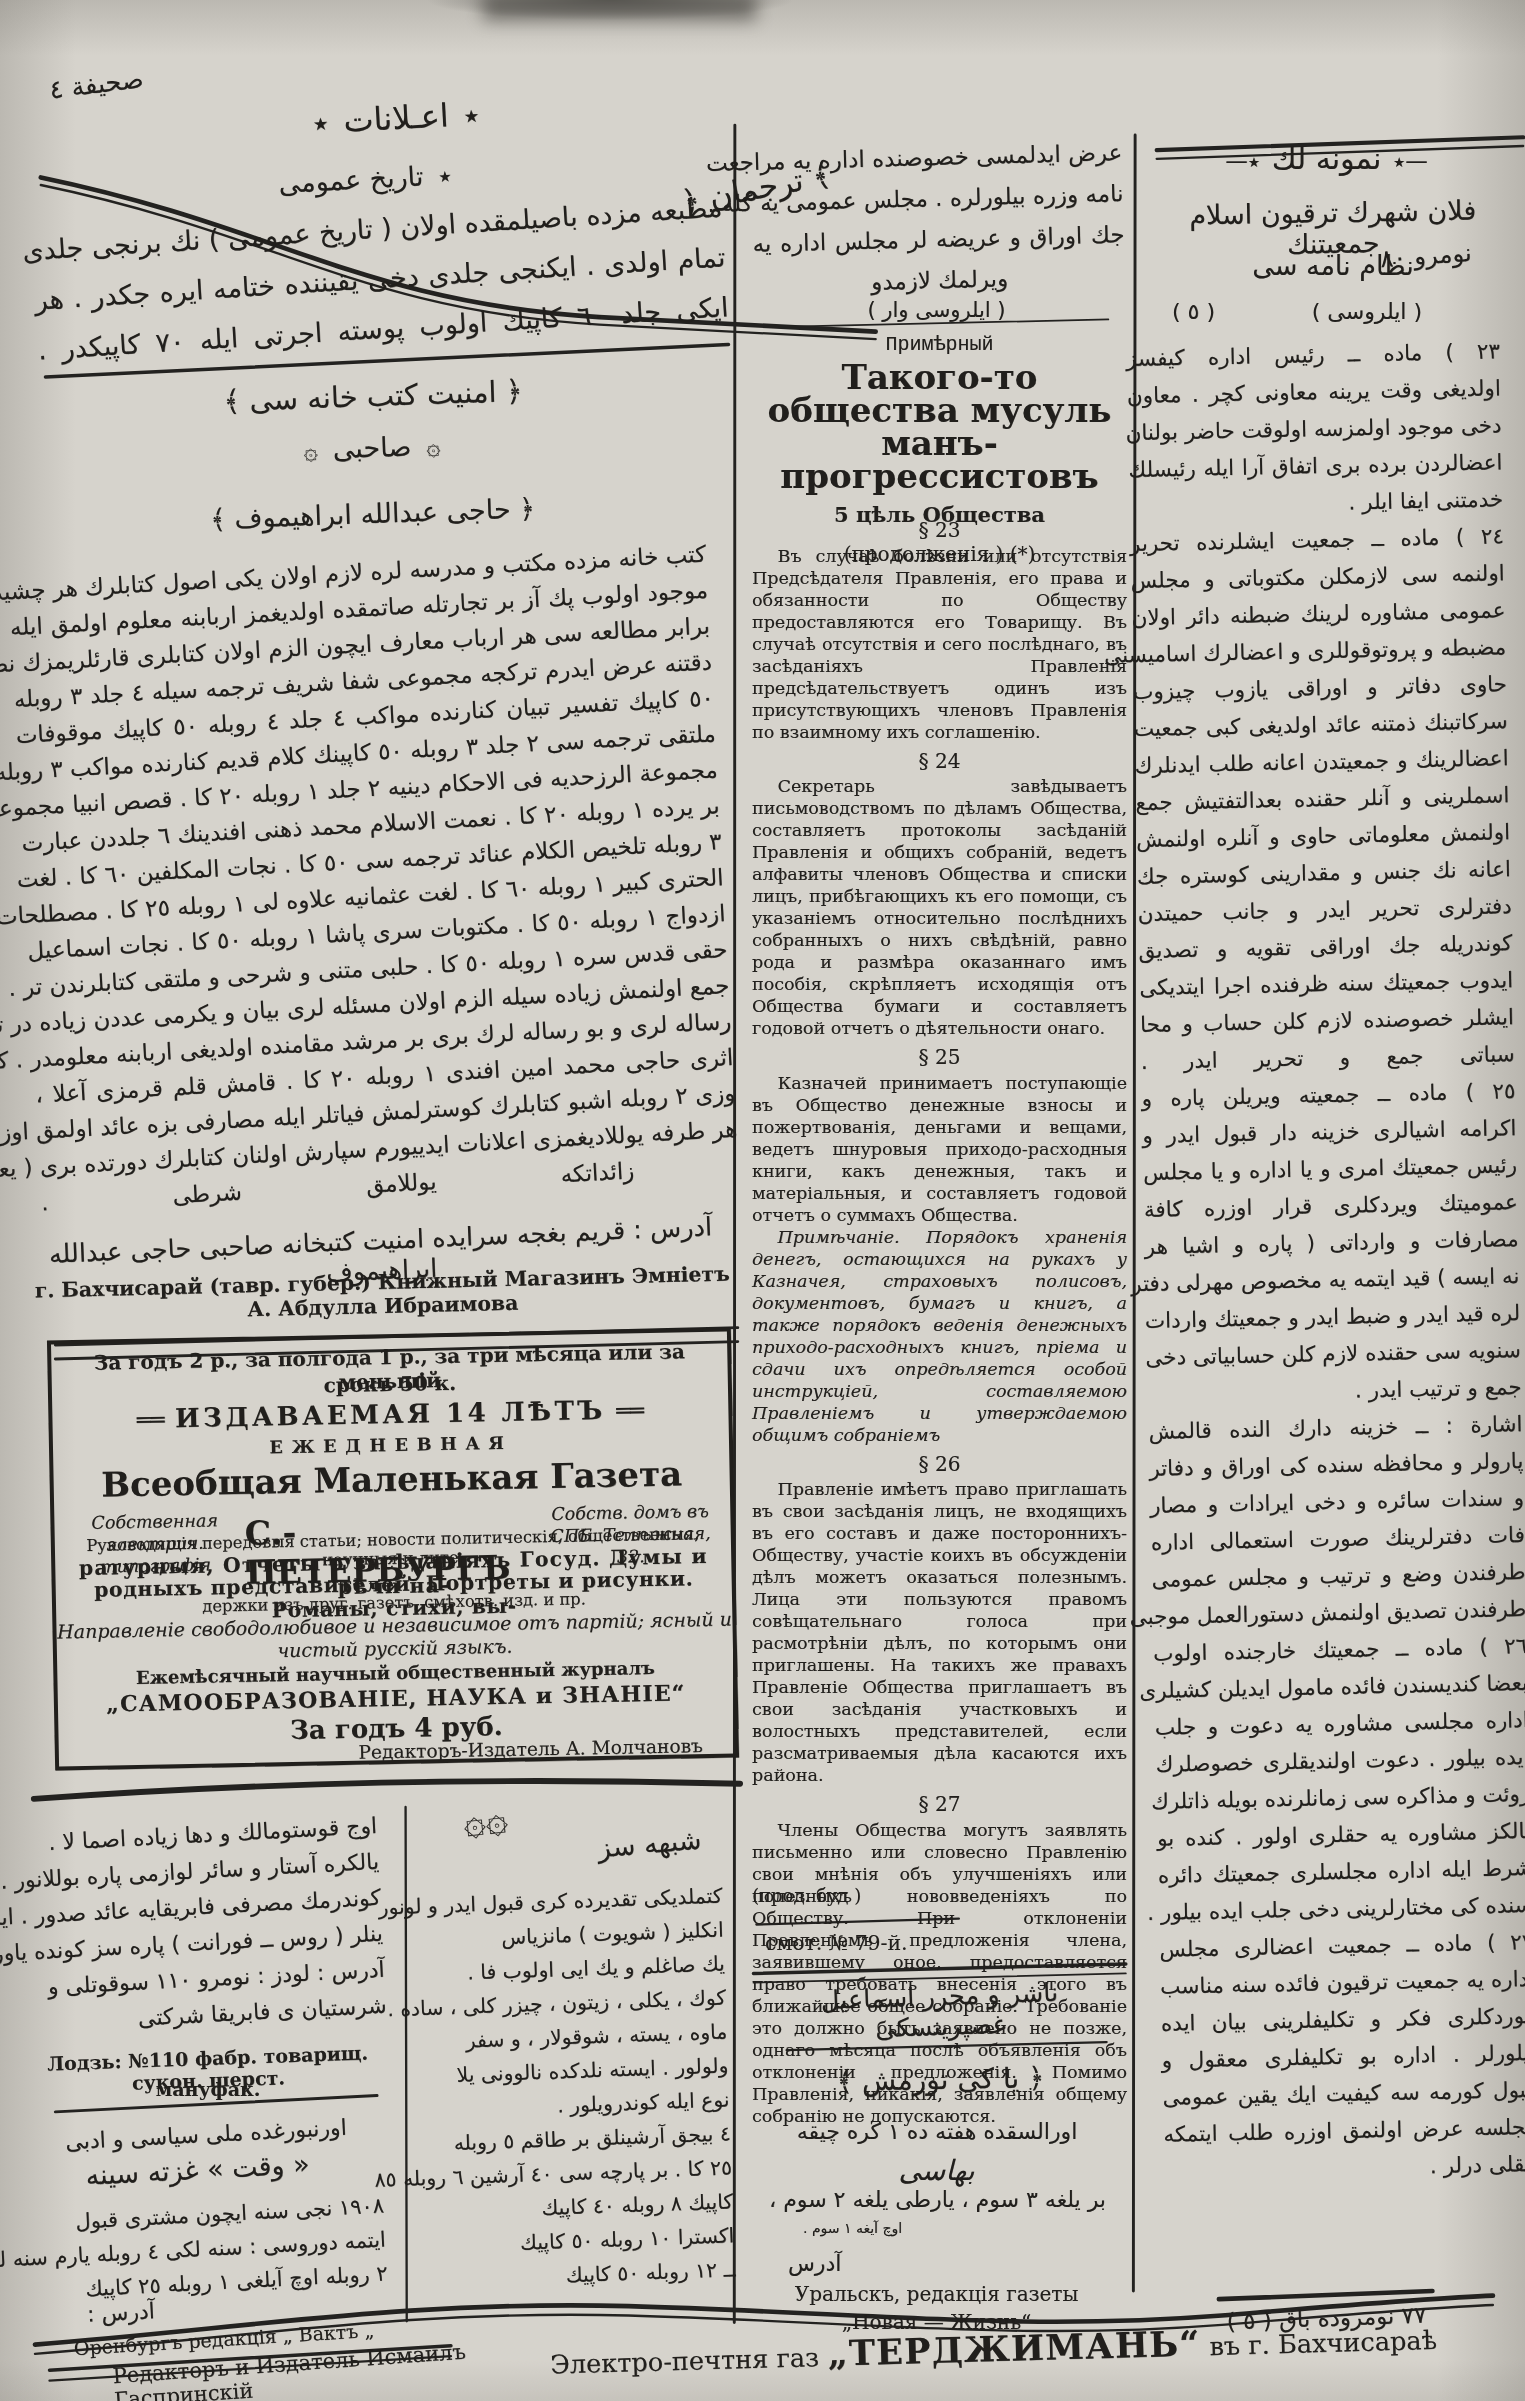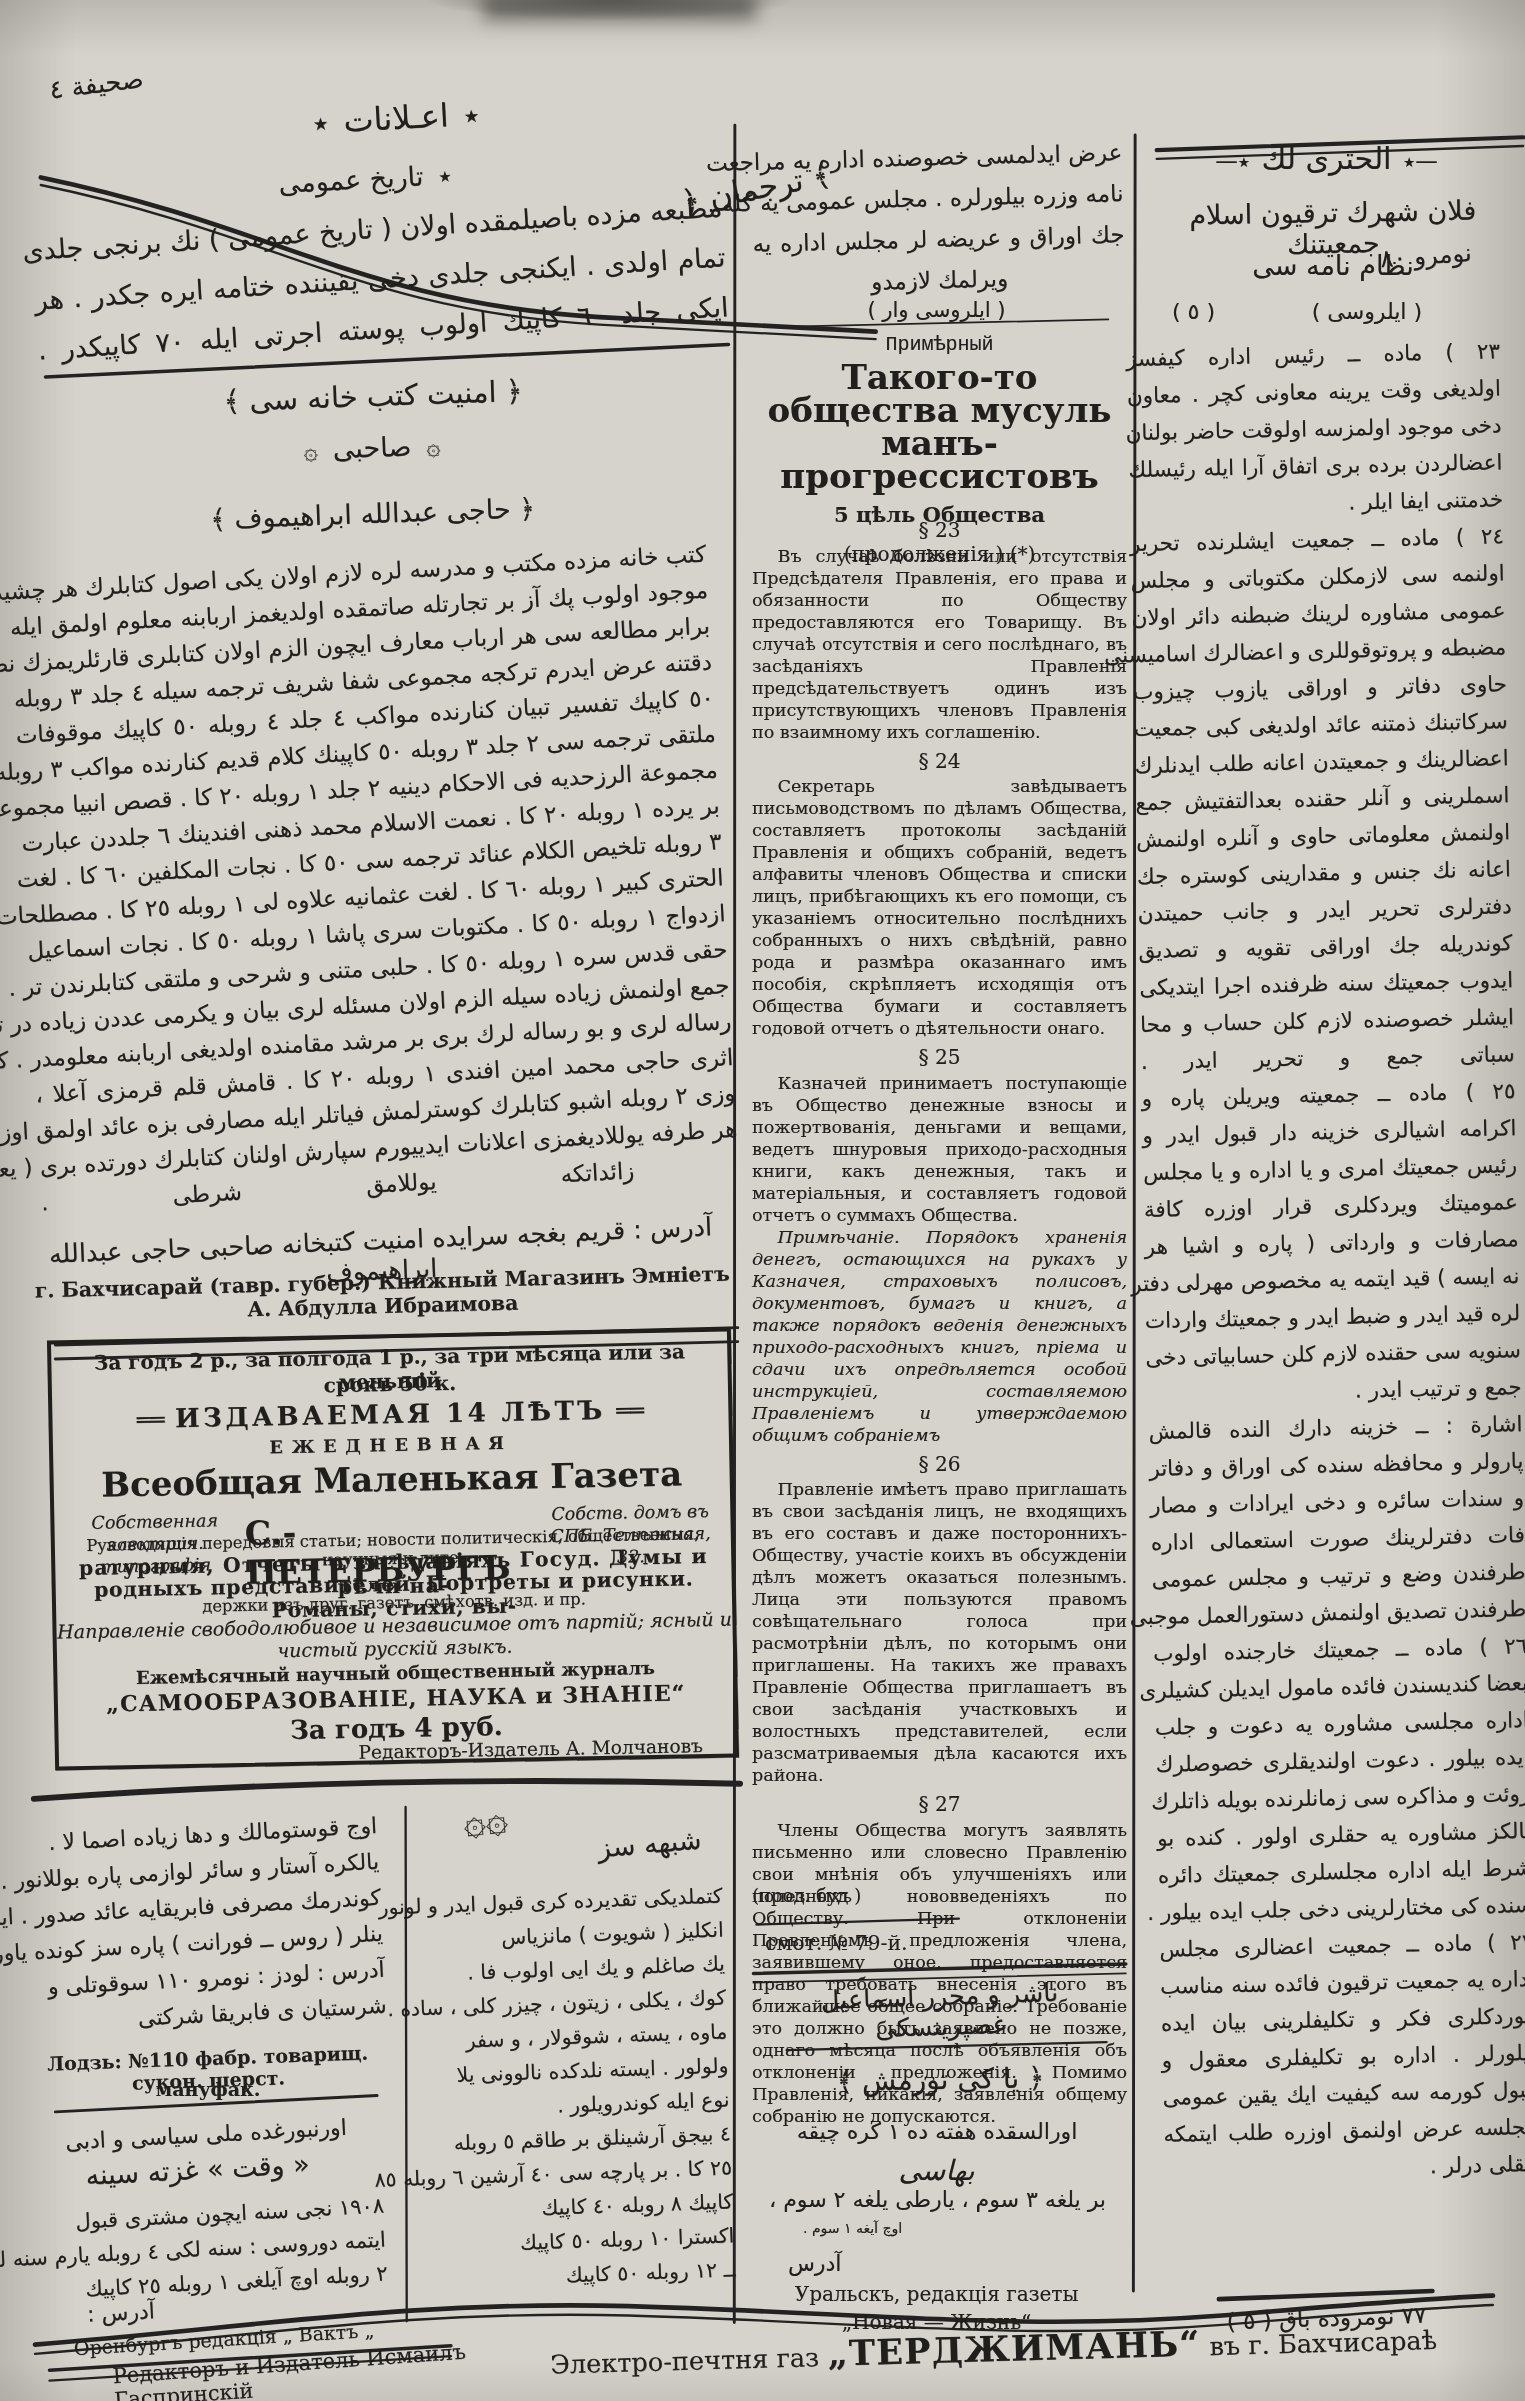--- a/index.html
+++ b/index.html
@@ -319,21 +319,21 @@
 <div class="abs ar ink yg-title">﴿ يا كى تورمش ﴾</div>
 <div class="abs ar ink yg-l1">اورالسقده هفته ده ١ كره چيقه</div>
 <div class="abs ar ink yg-l2">بهاسى</div>
 <div class="abs ar ink yg-l3">بر يلغه ٣ سوم ، يارطى يلغه ٢ سوم ،</div>
 <div class="abs ar ink yg-l4">اوچ آيغه ١ سوم .</div>
 <div class="abs ar ink yg-addr">آدرس</div>
 <div class="abs ru ink yg-ru1">Уральскъ,  редакція  газеты</div>
 <div class="abs ru ink yg-ru2">„Новая — Жизнь“</div>
 
 <div class="abs ar ink rt-title">
-  <span class="arrow">—٭</span><span>الحترى لك</span><span class="arrow">٭—</span>
+  <span class="arrow">—٭</span><span>نمونه لك</span><span class="arrow">٭—</span>
 </div>
 <div class="abs ar ink rt-l1">فلان شهرك ترقيون اسلام جمعيتنك</div>
 <div class="abs ar ink rt-l2">نظام نامه سى</div>
 <div class="abs ar ink rt-l3">
   <span>( ايلروسى )</span>
   <span>( ٥ )</span>
 </div>
 <div class="abs ar ink rt-body stretchlines">
     <div class="tline">٢٣ ) ماده ــ رئيس اداره كيفسز</div>
     <div class="tline">اولديغى وقت يرينه معاونى كچر . معاون</div>

